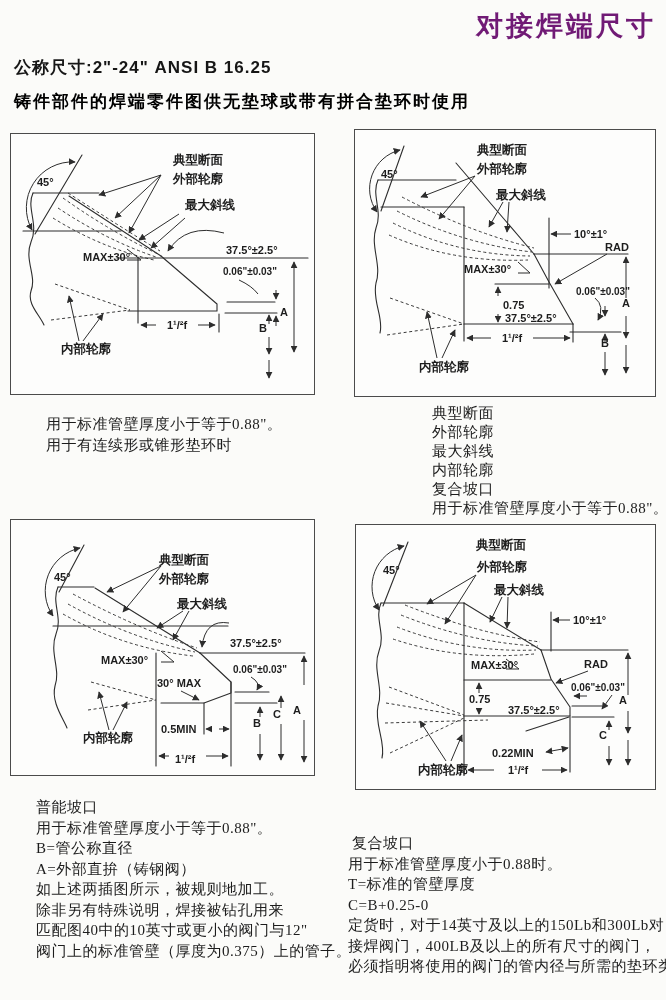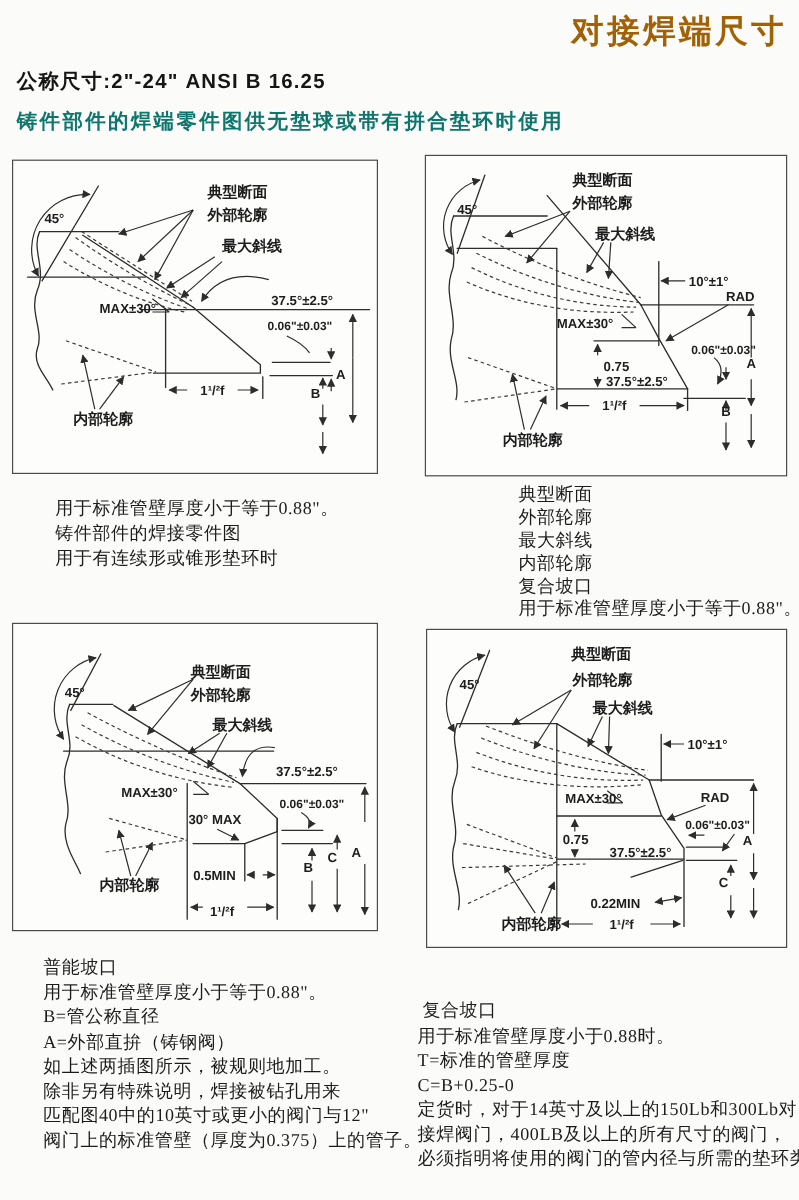--- a/index.html
+++ b/index.html
@@ -1,20 +1,20 @@
 <!DOCTYPE html>
 <html><head>
 <meta charset="utf-8">
 <style>
   html,body{margin:0;padding:0;}
   body{width:666px;height:1000px;position:relative;background:#fbfbf9;font-family:"Liberation Sans",sans-serif;overflow:hidden;}
   .abs{position:absolute;}
-  #title{top:8px;right:10px;font-size:27px;font-weight:800;letter-spacing:3px;color:#a16207;}
+  #title{top:8px;right:10px;font-size:27px;font-weight:800;letter-spacing:3px;color:#701a75;}
   #sub1{left:14px;top:56px;font-size:17px;font-weight:700;letter-spacing:1px;color:#161616;}
-  #sub2{left:14px;top:90px;font-size:17px;font-weight:700;letter-spacing:2px;color:#0f766e;}
+  #sub2{left:14px;top:90px;font-size:17px;font-weight:700;letter-spacing:2px;color:#000000;}
   .box{position:absolute;border:1px solid #4b4b4b;background:#fdfdfc;}
   .box svg{display:block;width:100%;height:100%;}
   .ln{stroke:#2d2d2d;stroke-width:1.1;fill:none;stroke-linecap:round;}
   .dt{stroke:#3a3a3a;stroke-width:1;fill:none;stroke-dasharray:3 2.6;}
   .ld{stroke:#2d2d2d;stroke-width:1;fill:none;}
   text{fill:#1d1d1d;stroke:none;}
   .cn{font:700 12.5px "Liberation Sans",sans-serif;}
   .dm{font:700 11px "Liberation Sans",sans-serif;}
   .ds{font:700 10px "Liberation Sans",sans-serif;}
   .note{position:absolute;font-family:"Liberation Serif",serif;font-size:15px;color:#1c1c1c;letter-spacing:0.5px;white-space:nowrap;}
@@ -308,21 +308,20 @@
   <text class="dm" x="136" y="232">0.22MIN</text>
   <text class="dm" x="162" y="249" text-anchor="middle">1¹/²f</text>
   <text class="dm" x="263" y="179">A</text>
   <text class="dm" x="243" y="214">C</text>
   <text class="cn" x="62" y="249">内部轮廓</text>
 </svg>
 </div>
 
 <div class="note lh21" style="left:46px;top:414px;">
   <div>用于标准管壁厚度小于等于0.88"。</div>
-  <div>铸件部件的焊接零件图</div>
   <div>用于有连续形或锥形垫环时</div>
 </div>
 
 <div class="note lh19" style="left:432px;top:404px;">
   <div>典型断面</div>
   <div>外部轮廓</div>
   <div>最大斜线</div>
   <div>内部轮廓</div>
   <div>复合坡口</div>
   <div>用于标准管壁厚度小于等于0.88"。</div>

